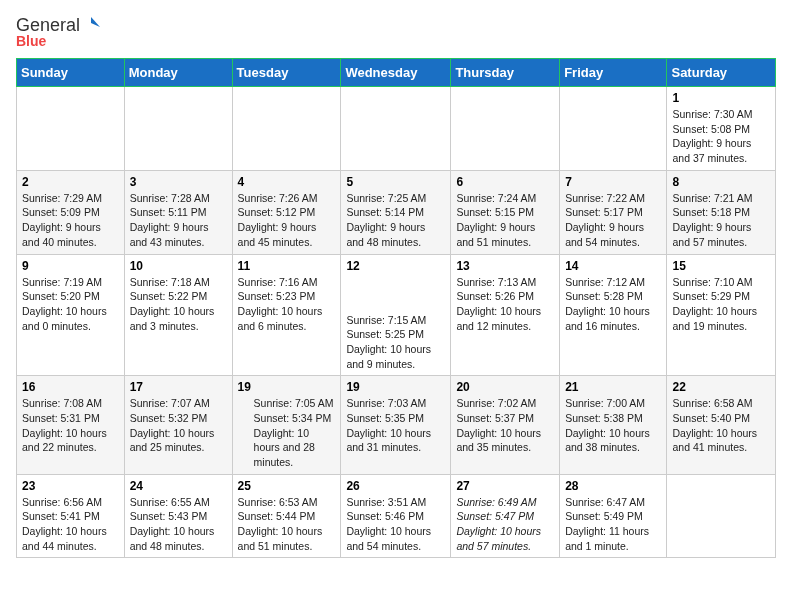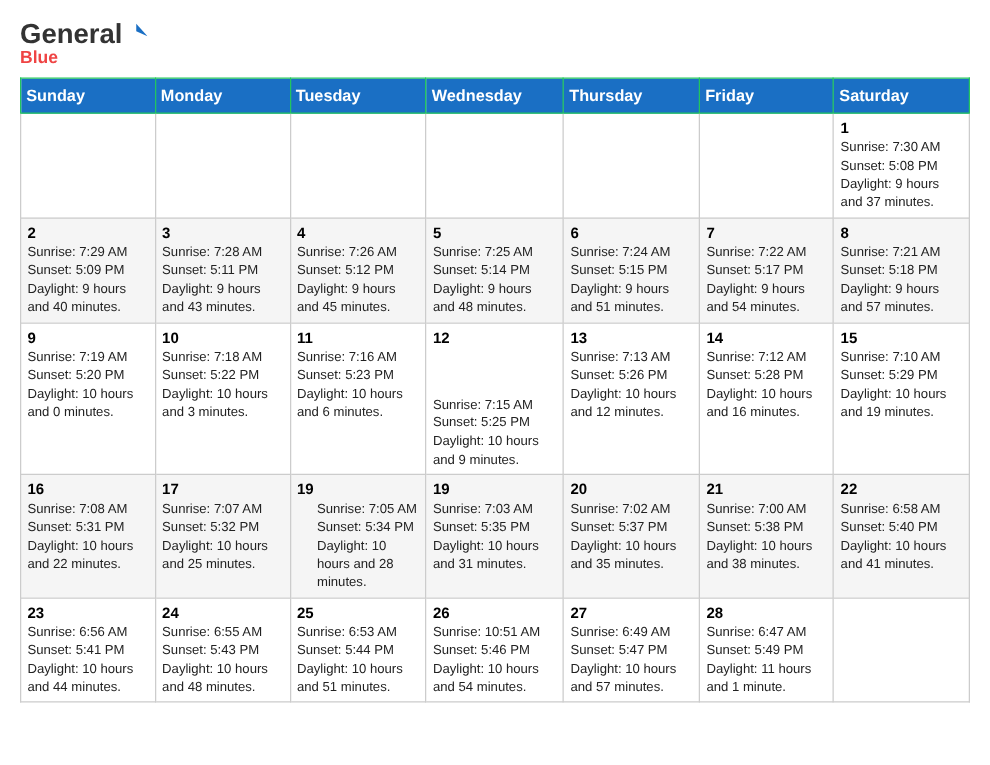--- a/index.html
+++ b/index.html
@@ -15,22 +15,22 @@
       justify-content: space-between;
       align-items: flex-start;
       margin-bottom: 10px;
     }
     .logo {
       display: flex;
       flex-direction: column;
       align-items: flex-start;
     }
     .logo-general {
-      font-size: 22px;
-      font-weight: bold;
+      font-size: 18px;
+      font-weight: normal;
       color: #333;
       line-height: 1;
     }
     .logo-blue {
       font-size: 14px;
       font-weight: bold;
       color: #ef4444;
       line-height: 1;
     }
     .title-area {
@@ -273,27 +273,27 @@
 Daylight: 10 hours and 48 minutes.</div>
         </td>
         <td>
           <div class="day-num">25</div>
           <div class="day-info" style="white-space: pre-line;">Sunrise: 6:53 AM
 Sunset: 5:44 PM
 Daylight: 10 hours and 51 minutes.</div>
         </td>
         <td>
           <div class="day-num">26</div>
-          <div class="day-info" style="white-space: pre-line;">Sunrise: 10:51 AM
+          <div class="day-info" style="white-space: pre-line;">Sunrise: 3:51 AM
 Sunset: 5:46 PM
 Daylight: 10 hours and 54 minutes.</div>
         </td>
         <td>
           <div class="day-num">27</div>
-          <div class="day-info" style="white-space: pre-line;">Sunrise: 6:49 AM
+          <div class="day-info" style="white-space: pre-line; font-style: italic;">Sunrise: 6:49 AM
 Sunset: 5:47 PM
 Daylight: 10 hours and 57 minutes.</div>
         </td>
         <td>
           <div class="day-num">28</div>
           <div class="day-info" style="white-space: pre-line;">Sunrise: 6:47 AM
 Sunset: 5:49 PM
 Daylight: 11 hours and 1 minute.</div>
         </td>
         <td class="empty-cell"></td>

